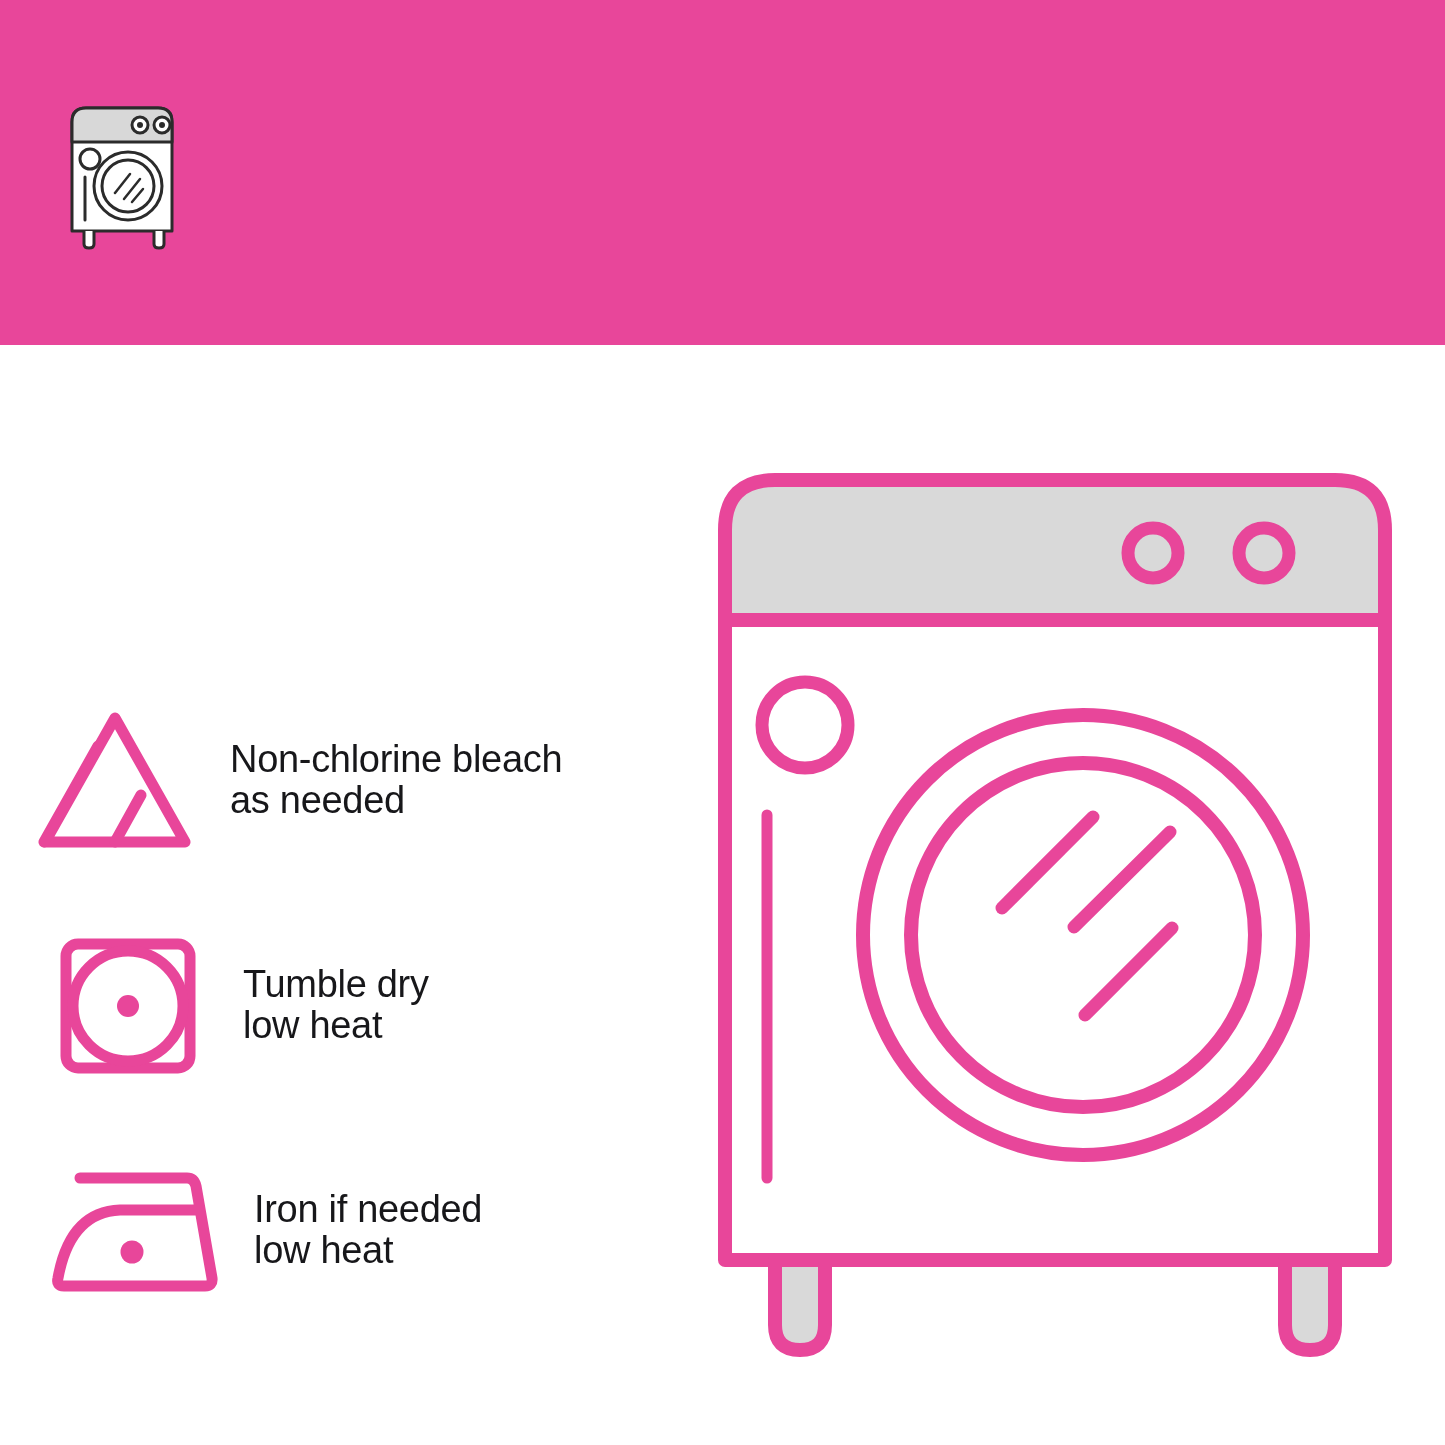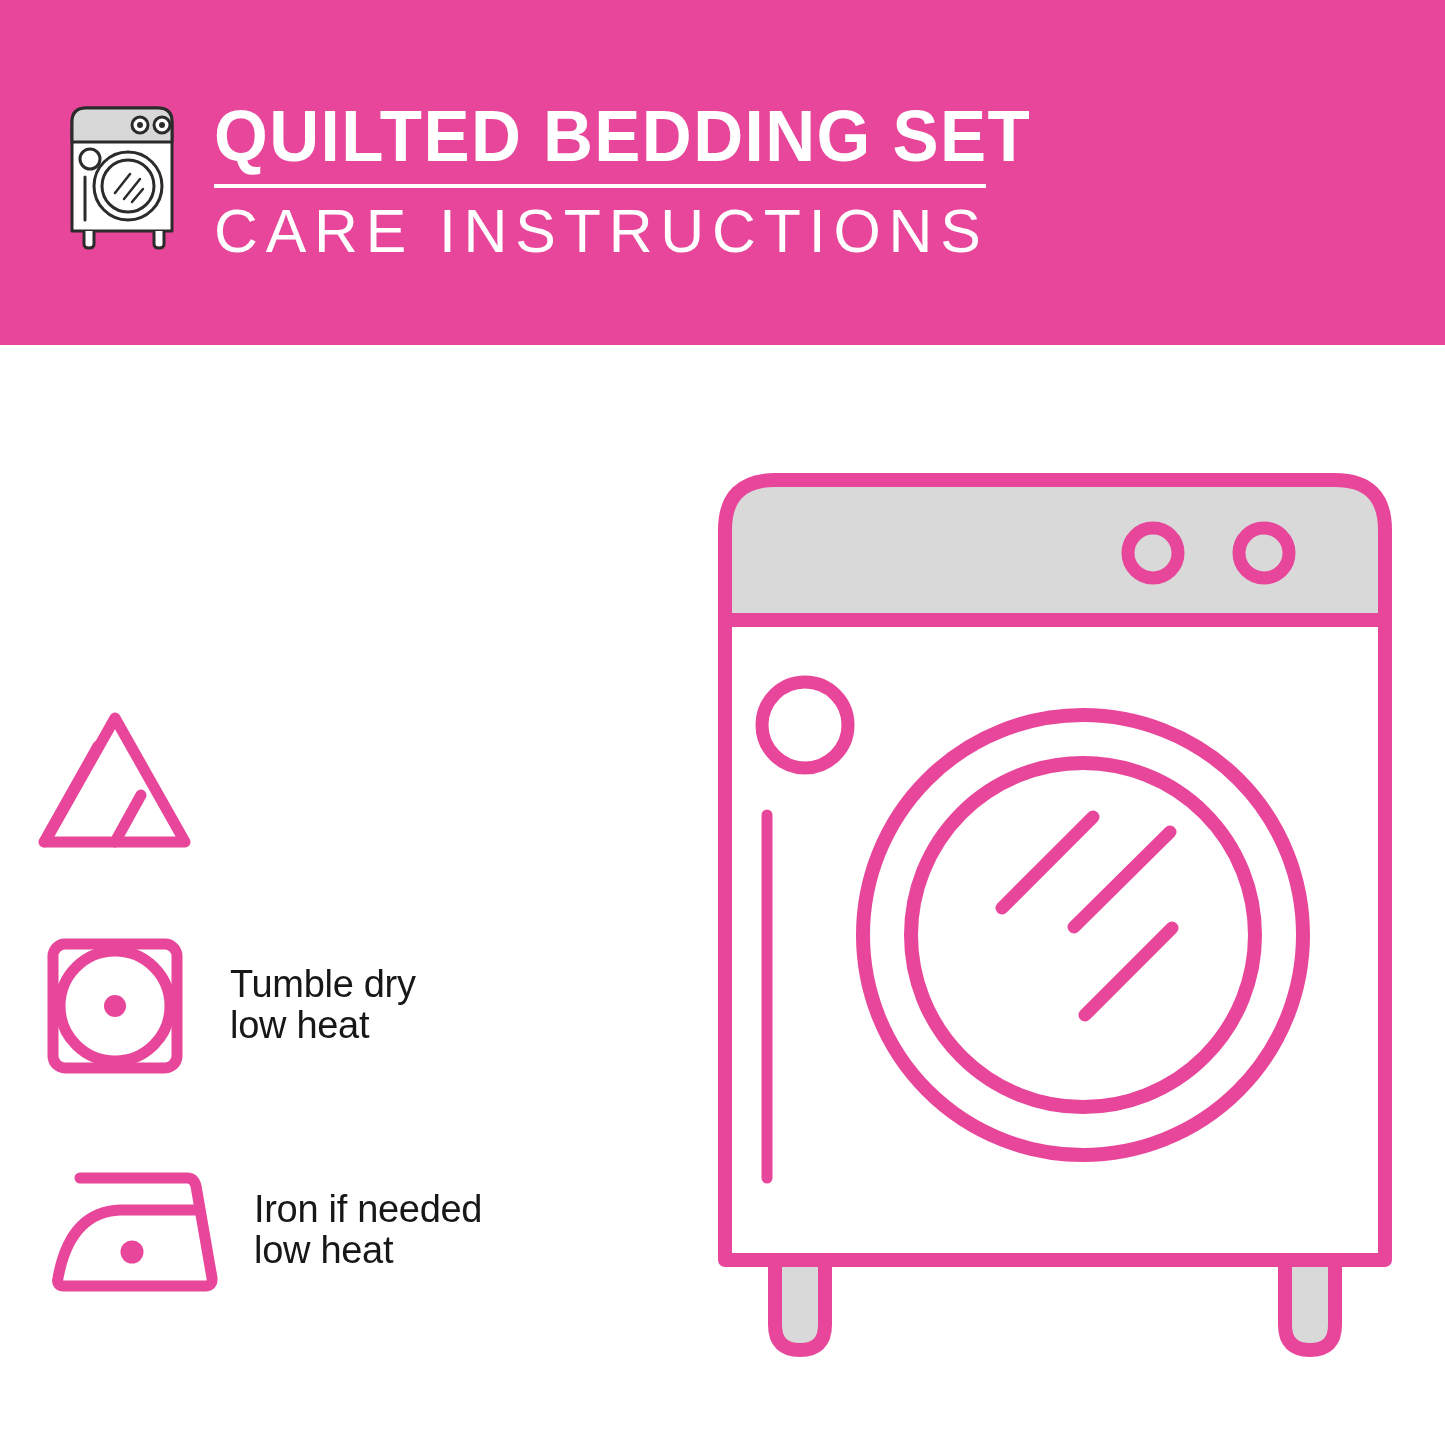--- a/index.html
+++ b/index.html
@@ -94,21 +94,21 @@
   .care-row {
     position: absolute;
     left: 0;
     width: 700px;
     display: flex;
     align-items: center;
   }
 
   .care-row.r0 { top: 120px; height: 190px; }
   .care-row.r1 { top: 340px; height: 190px; }
-  .care-row.r2 { top: 565px; height: 190px; }
+  .care-row.r2 { top: 565px; height: 190px; margin-left: 13px; }
   .care-row.r3 { top: 790px; height: 190px; padding-left: 24px; }
 
   .care-symbol {
     width: 230px;
     flex: 0 0 230px;
     display: flex;
     align-items: center;
     justify-content: center;
   }
 
@@ -153,40 +153,37 @@
         <circle cx="70" cy="86" r="26" fill="#ffffff" stroke="#2b2b2b" stroke-width="3"></circle>
         <g stroke="#2b2b2b" stroke-width="2.5" stroke-linecap="round">
           <line x1="57" y1="93" x2="72" y2="74"></line>
           <line x1="66" y1="99" x2="82" y2="79"></line>
           <line x1="74" y1="102" x2="85" y2="89"></line>
         </g>
         <path d="M26 131 L26 144 Q26 148 31 148 Q36 148 36 144 L36 131" fill="#ffffff" stroke="#2b2b2b" stroke-width="3"></path>
         <path d="M96 131 L96 144 Q96 148 101 148 Q106 148 106 144 L106 131" fill="#ffffff" stroke="#2b2b2b" stroke-width="3"></path>
       </svg>
 
-      <div class="header-text">
-        <div class="title-main">QUILTED BEDDING SET</div>
-        <div class="title-rule"></div>
-        <div class="title-sub">CARE INSTRUCTIONS</div>
-      </div>
 
     </div>
   </div>
 
   <div class="care-list">
 
 
     <div class="care-row r1">
       <div class="care-symbol">
         <svg width="175" height="160" viewBox="0 0 175 160">
           <path d="M87 18 L157 142 L17 142 Z" fill="none" stroke="#e8469a" stroke-width="11" stroke-linejoin="round" stroke-linecap="round"></path>
           <line x1="70" y1="46" x2="16" y2="142" stroke="#e8469a" stroke-width="11" stroke-linecap="round"></line>
           <line x1="113" y1="95" x2="87" y2="142" stroke="#e8469a" stroke-width="11" stroke-linecap="round"></line>
         </svg>
       </div>
+      <div class="care-label">Non-chlorine bleach
+as needed</div>
     </div>
 
     <div class="care-row r2">
       <div class="care-symbol">
         <svg width="160" height="155" viewBox="0 0 160 155">
           <rect x="18" y="16" width="124" height="124" rx="12" ry="12" fill="none" stroke="#e8469a" stroke-width="11"></rect>
           <circle cx="80" cy="78" r="55" fill="none" stroke="#e8469a" stroke-width="11"></circle>
           <circle cx="80" cy="78" r="11" fill="#e8469a"></circle>
         </svg>
       </div>

